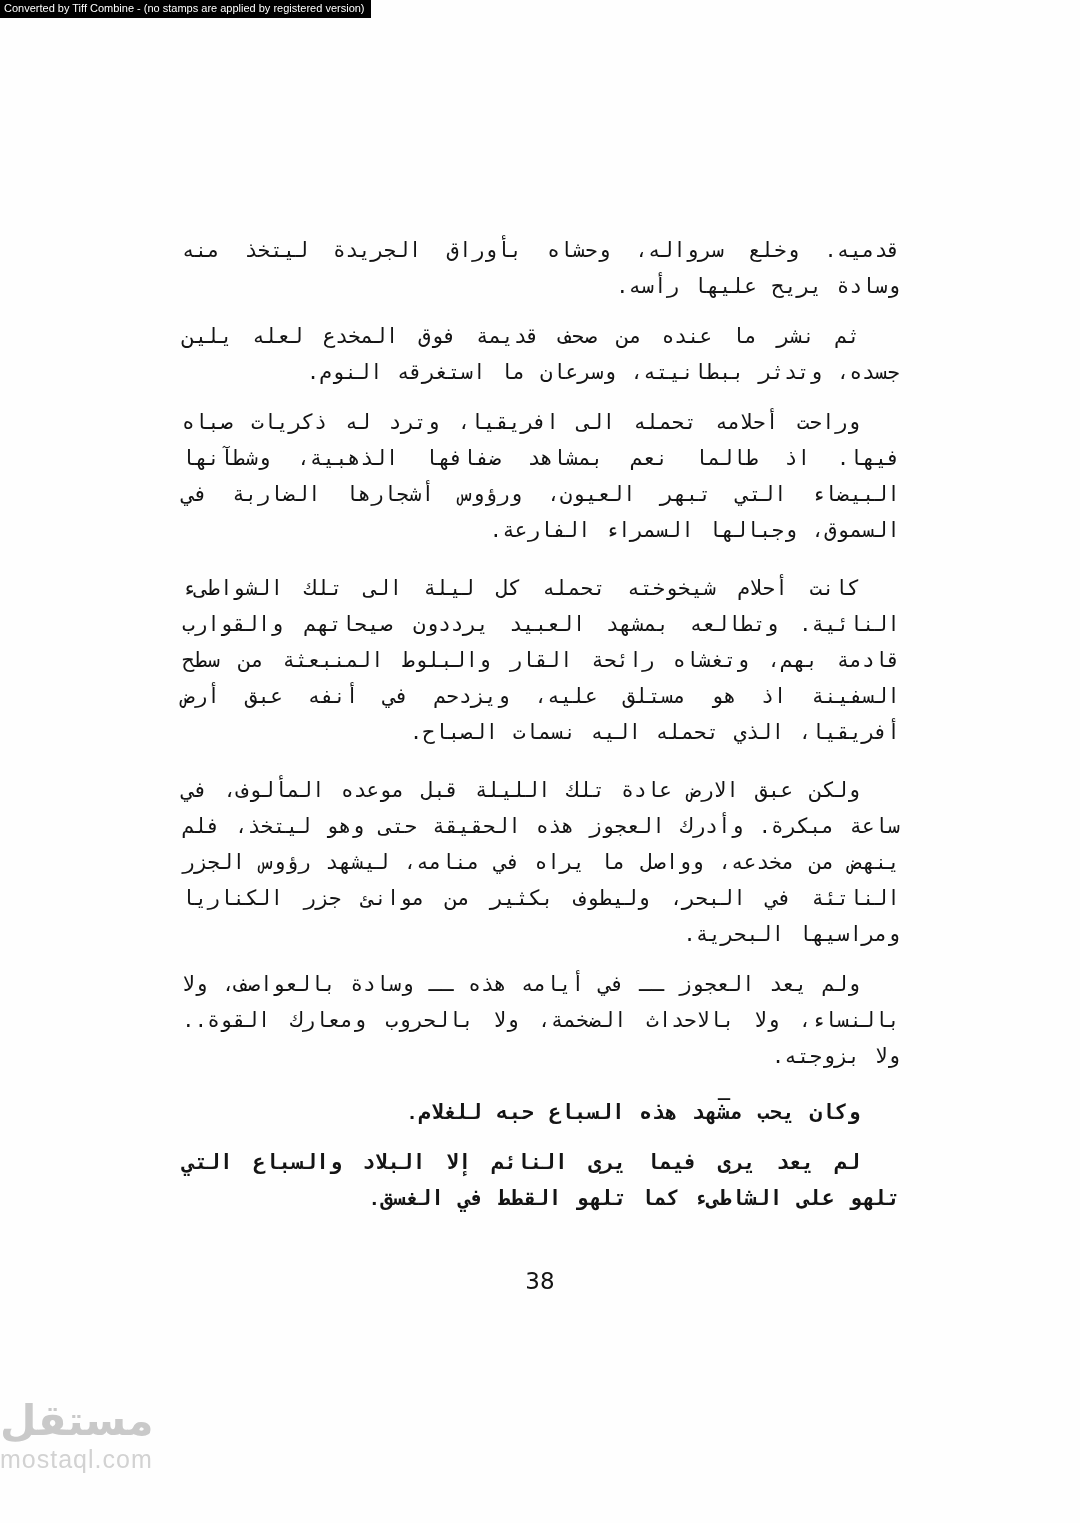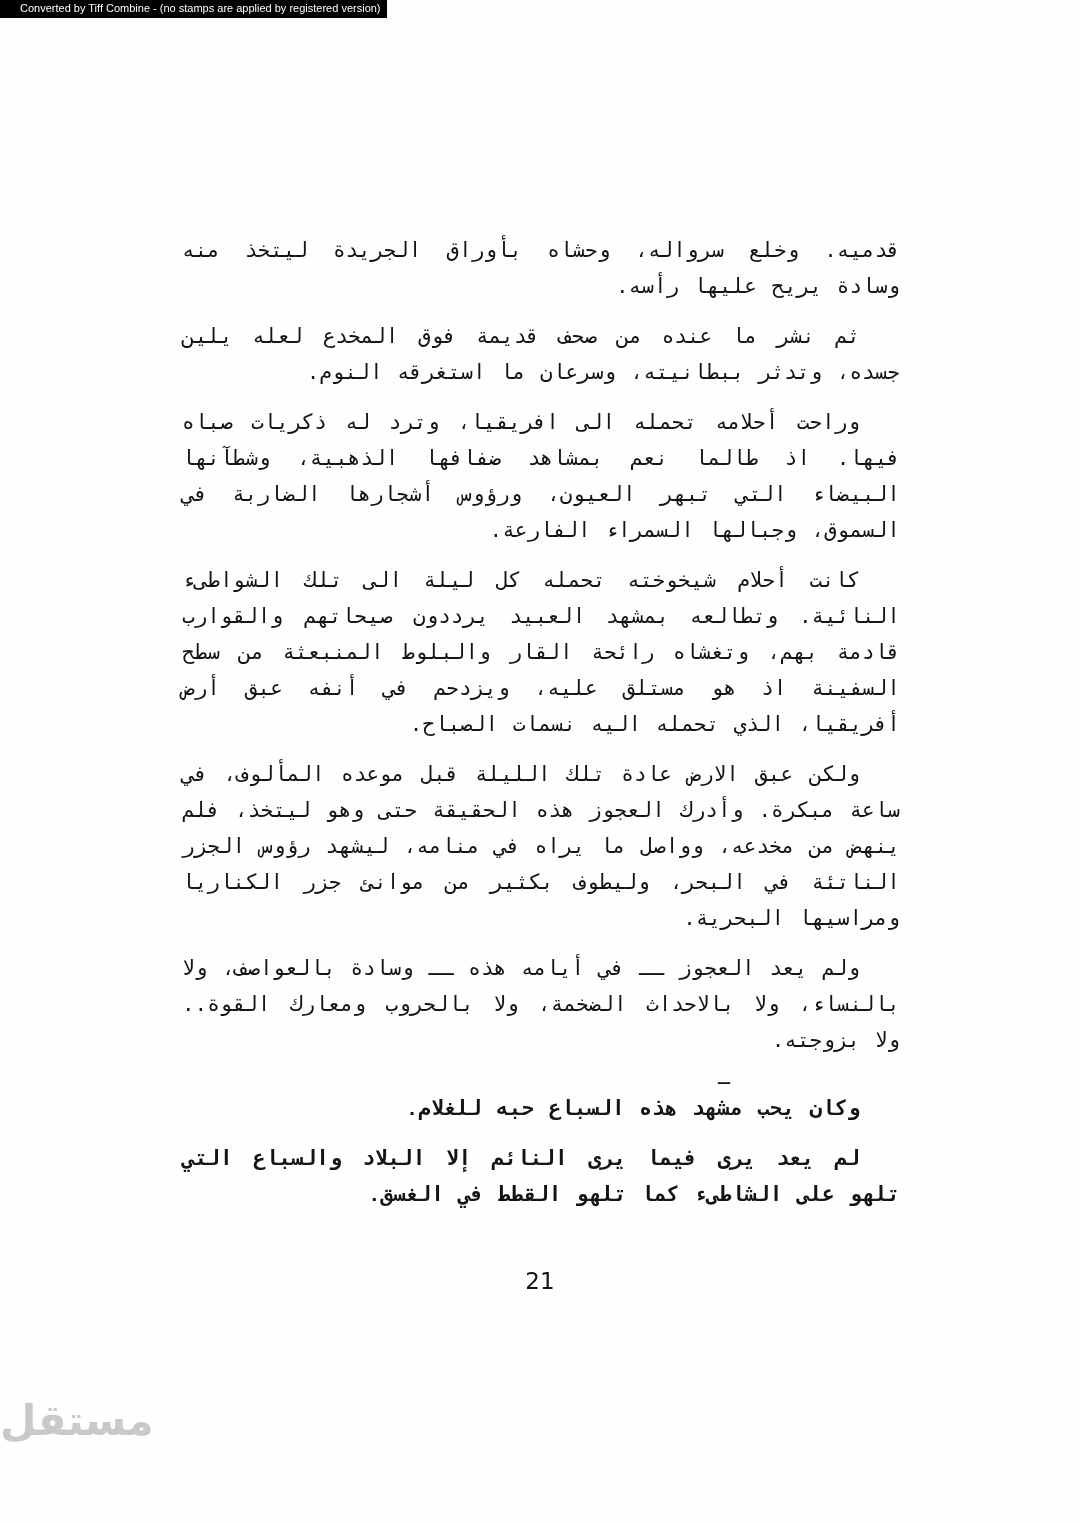--- a/index.html
+++ b/index.html
@@ -21,45 +21,44 @@
   }
   .banner {
     position: absolute;
     top: 0;
     left: 0;
     background: #000000;
     color: #ffffff;
     font-family: "Liberation Sans", sans-serif;
     font-size: 11px;
     line-height: 15px;
-    padding: 1px 6px 2px 20px;
+    padding: 1px 6px 2px 4px;
     white-space: nowrap;
   }
   .text-block {
     position: absolute;
     top: 234px;
     right: 180px;
     width: 718px;
     direction: rtl;
     text-align: justify;
     color: #141414;
     font-size: 21px;
     line-height: 36px;
     word-spacing: 2px;
     font-family: Liberation Mono, monospace;
   }
   .text-block p {
     margin: 0 0 14px 0;
   }
   .text-block p.indent {
     text-indent: 40px;
-    margin-top: 12px;
   }
   .text-block p.gap {
-    margin-top: 14px;
+    margin-top: 22px;
   }
   .text-block p.bold {
     font-weight: bold;
   }
   .dash-artifact {
     direction: rtl;
     text-align: right;
     padding-right: 170px;
     color: #141414;
     font-size: 20px;
@@ -113,19 +112,20 @@
     <p class="indent">ثم نشر ما عنده من صحف قديمة فوق المخدع لعله يلين جسده، وتدثر ببطانيته، وسرعان ما استغرقه النوم.</p>
     <p class="indent">وراحت أحلامه تحمله الى افريقيا، وترد له ذكريات صباه فيها. اذ طالما نعم بمشاهد ضفافها الذهبية، وشطآنها البيضاء التي تبهر العيون، ورؤوس أشجارها الضاربة في السموق، وجبالها السمراء الفارعة.</p>
     <p class="indent gap">كانت أحلام شيخوخته تحمله كل ليلة الى تلك الشواطىء النائية. وتطالعه بمشهد العبيد يرددون صيحاتهم والقوارب قادمة بهم، وتغشاه رائحة القار والبلوط المنبعثة من سطح السفينة اذ هو مستلق عليه، ويزدحم في أنفه عبق أرض أفريقيا، الذي تحمله اليه نسمات الصباح.</p>
     <p class="indent gap">ولكن عبق الارض عادة تلك الليلة قبل موعده المألوف، في ساعة مبكرة. وأدرك العجوز هذه الحقيقة حتى وهو ليتخذ، فلم ينهض من مخدعه، وواصل ما يراه في منامه، ليشهد رؤوس الجزر الناتئة في البحر، وليطوف بكثير من موانئ جزر الكناريا ومراسيها البحرية.</p>
     <p class="indent">ولم يعد العجوز ــ في أيامه هذه ــ وسادة بالعواصف، ولا بالنساء، ولا بالاحداث الضخمة، ولا بالحروب ومعارك القوة.. ولا بزوجته.</p>
     <div class="dash-artifact">ـ</div>
     <p class="indent bold">وكان يحب مشهد هذه السباع حبه للغلام.</p>
     <p class="indent bold">لم يعد يرى فيما يرى النائم إلا البلاد والسباع التي تلهو على الشاطىء كما تلهو القطط في الغسق.</p>
   </div>
 
-  <div class="page-number">21</div>
+  <div class="page-number">38</div>
 
   <div class="watermark">
     <div class="wm-logo">مستقل</div>
+    <div class="wm-site">mostaql.com</div>
   </div>
 
 </div>
 
 </body></html>

